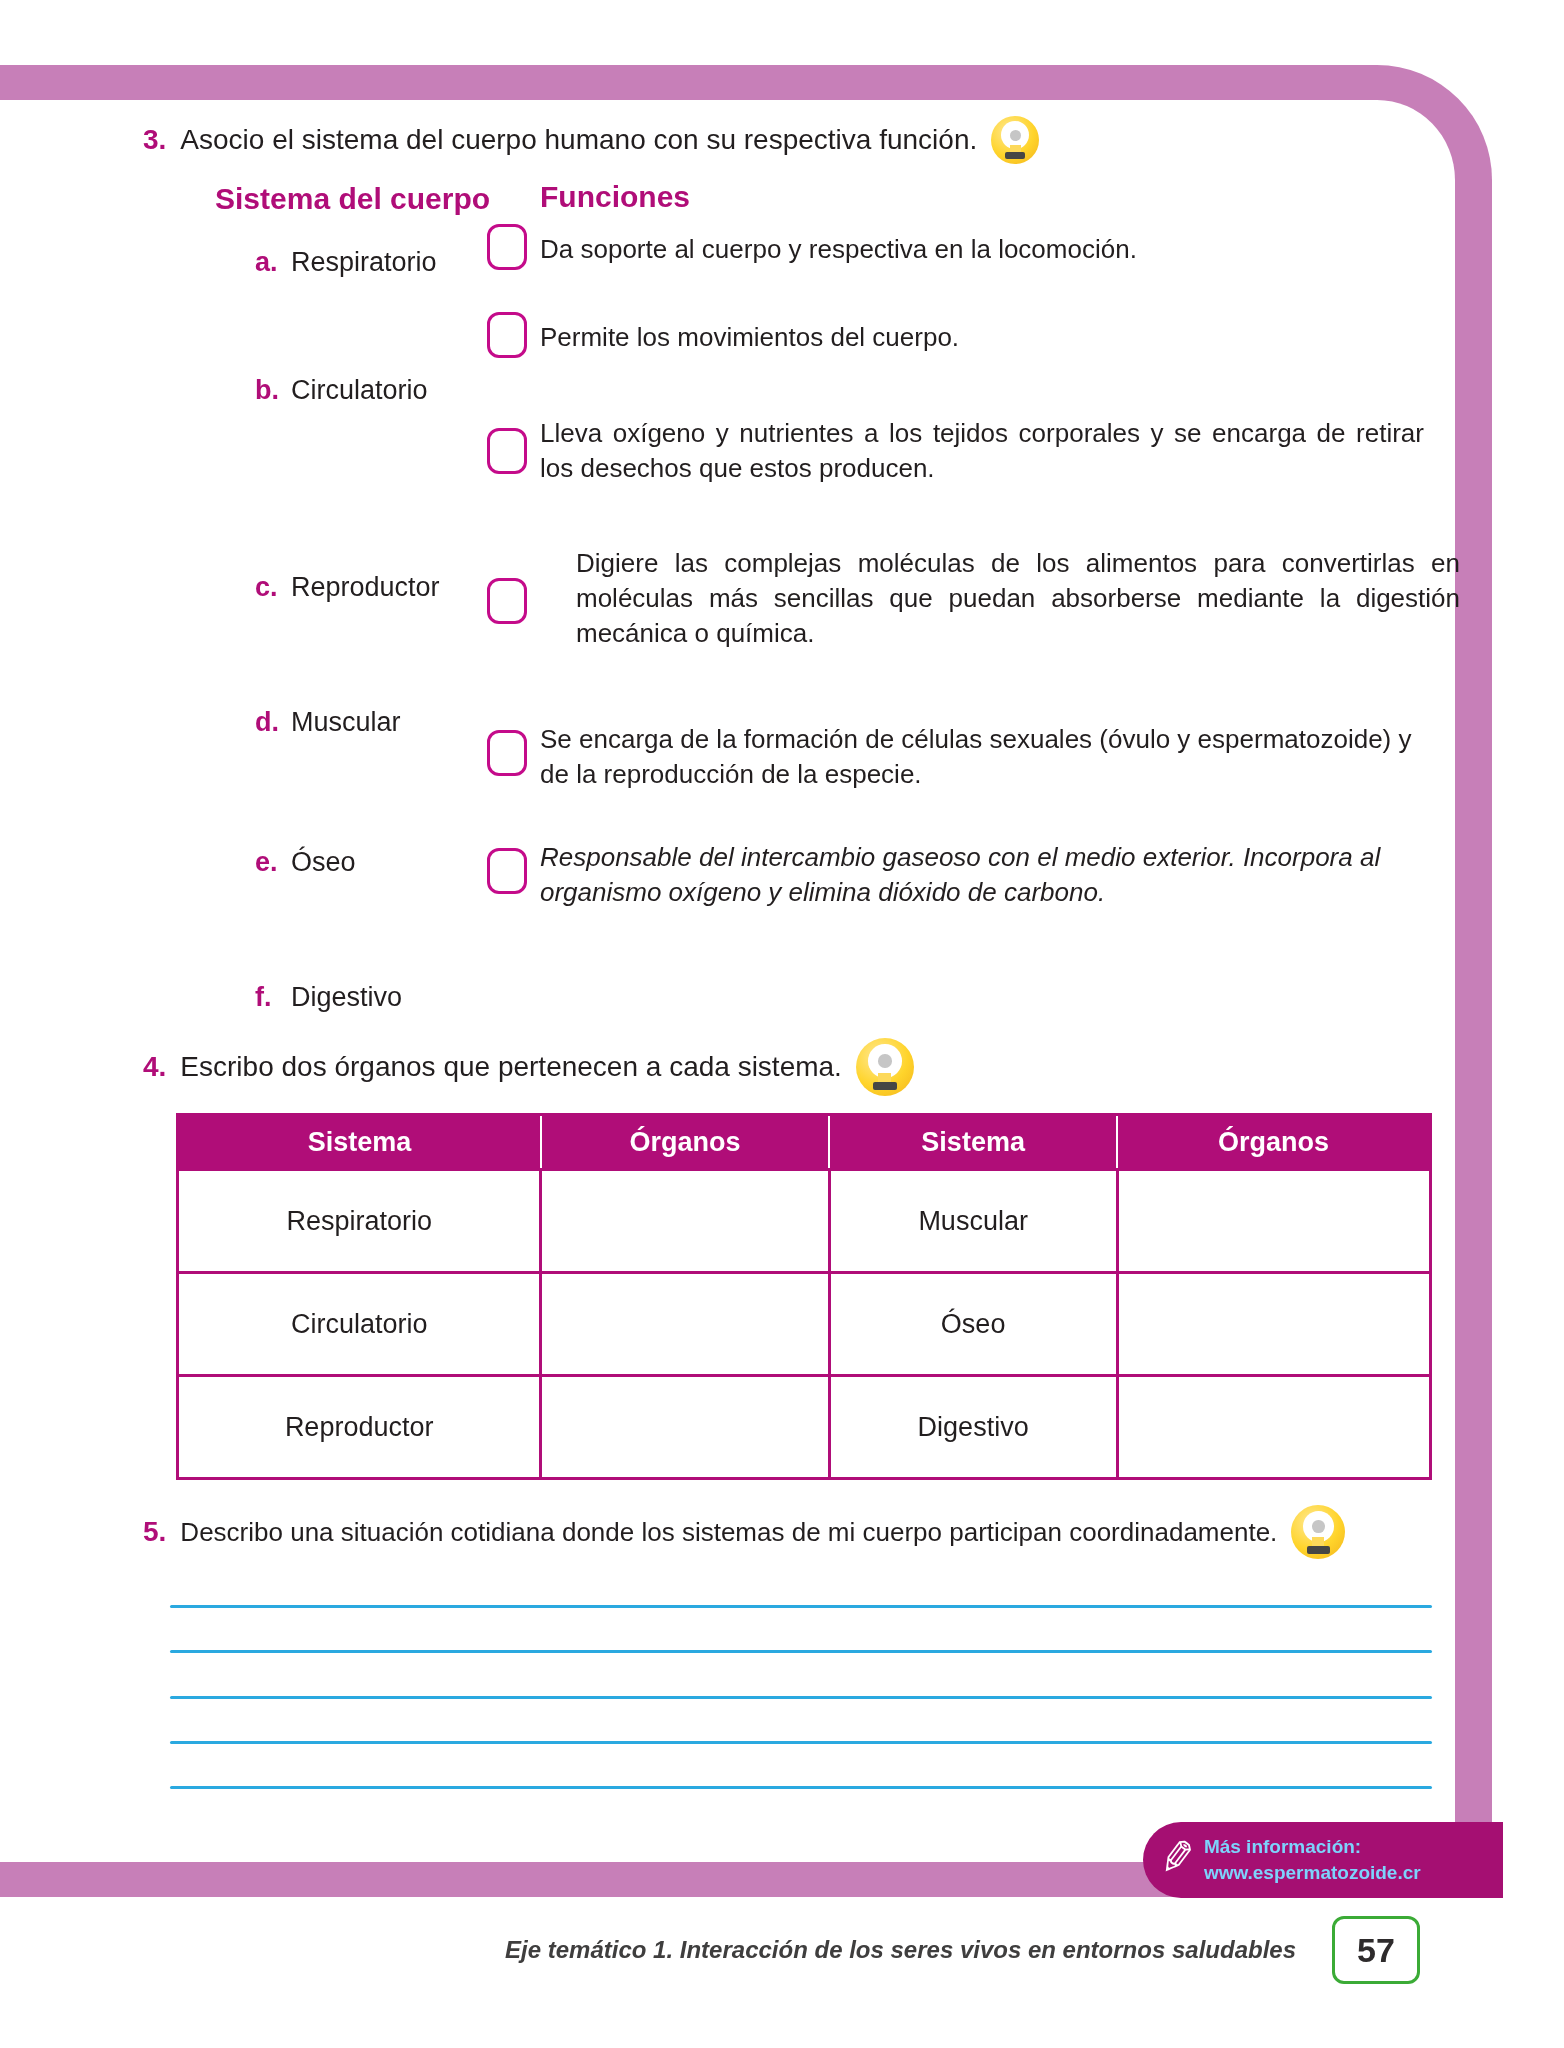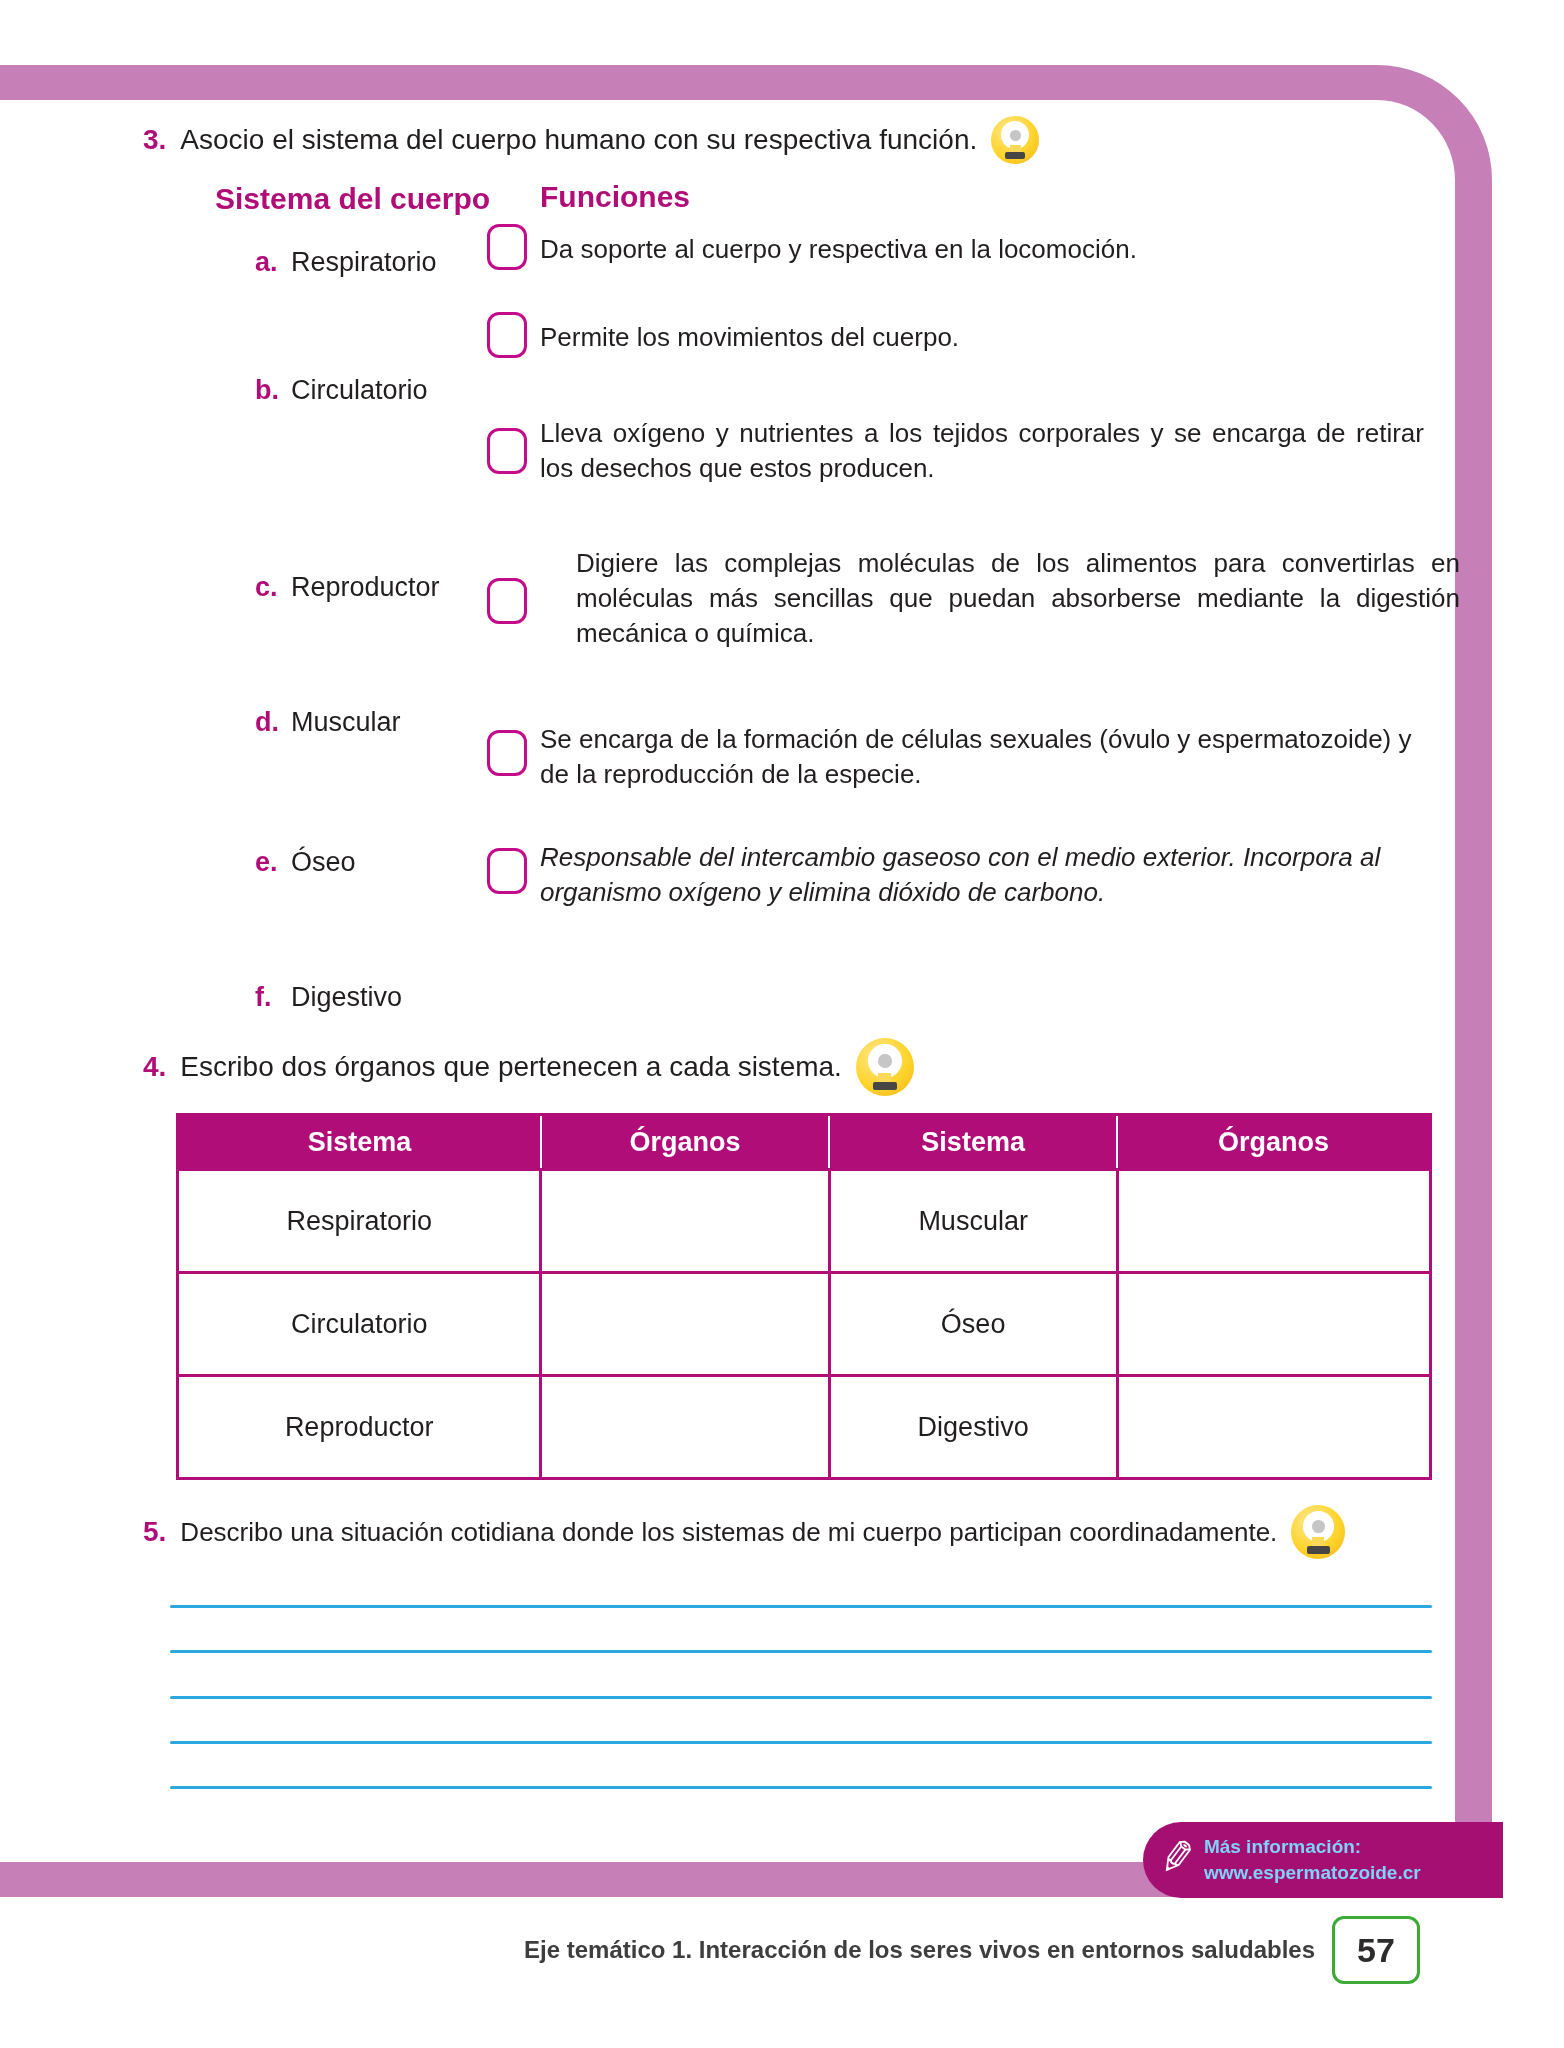--- a/index.html
+++ b/index.html
@@ -62,21 +62,21 @@
 
   
   .info-badge{position:absolute;left:1143px;top:1822px;width:360px;height:76px;background:var(--badge);
     border-radius:38px 0 0 38px;display:flex;align-items:center;padding-left:16px;z-index:3;}
   .pencil{flex:none;color:#fff;font-size:44px;line-height:1;transform:scaleX(-1) rotate(8deg);
     margin-right:8px;margin-top:-4px;}
   .badge-text{color:#7dd3fc;font-weight:bold;font-size:19px;line-height:1.35;}
 
   
   .footer{position:absolute;right:144px;top:1916px;display:flex;align-items:center;z-index:2;}
-  .footer-text{font-weight:bold;font-size:24px;color:var(--footer-ink);margin-right:17px;white-space:nowrap;}
+  .footer-text{font-weight:bold;font-size:24px;color:var(--footer-ink);margin-right:36px;white-space:nowrap;font-style:italic;}
   .page-box{width:88px;height:68px;border:3px solid var(--green);border-radius:12px;background:#fff;
     display:flex;align-items:center;justify-content:center;font-size:34px;font-weight:bold;color:#2e2b2c;}
 </style>
 </head>
 <body>
 
 <div class="page">
 
   <div class="frame"></div>
   <div class="bottom-band"></div>

